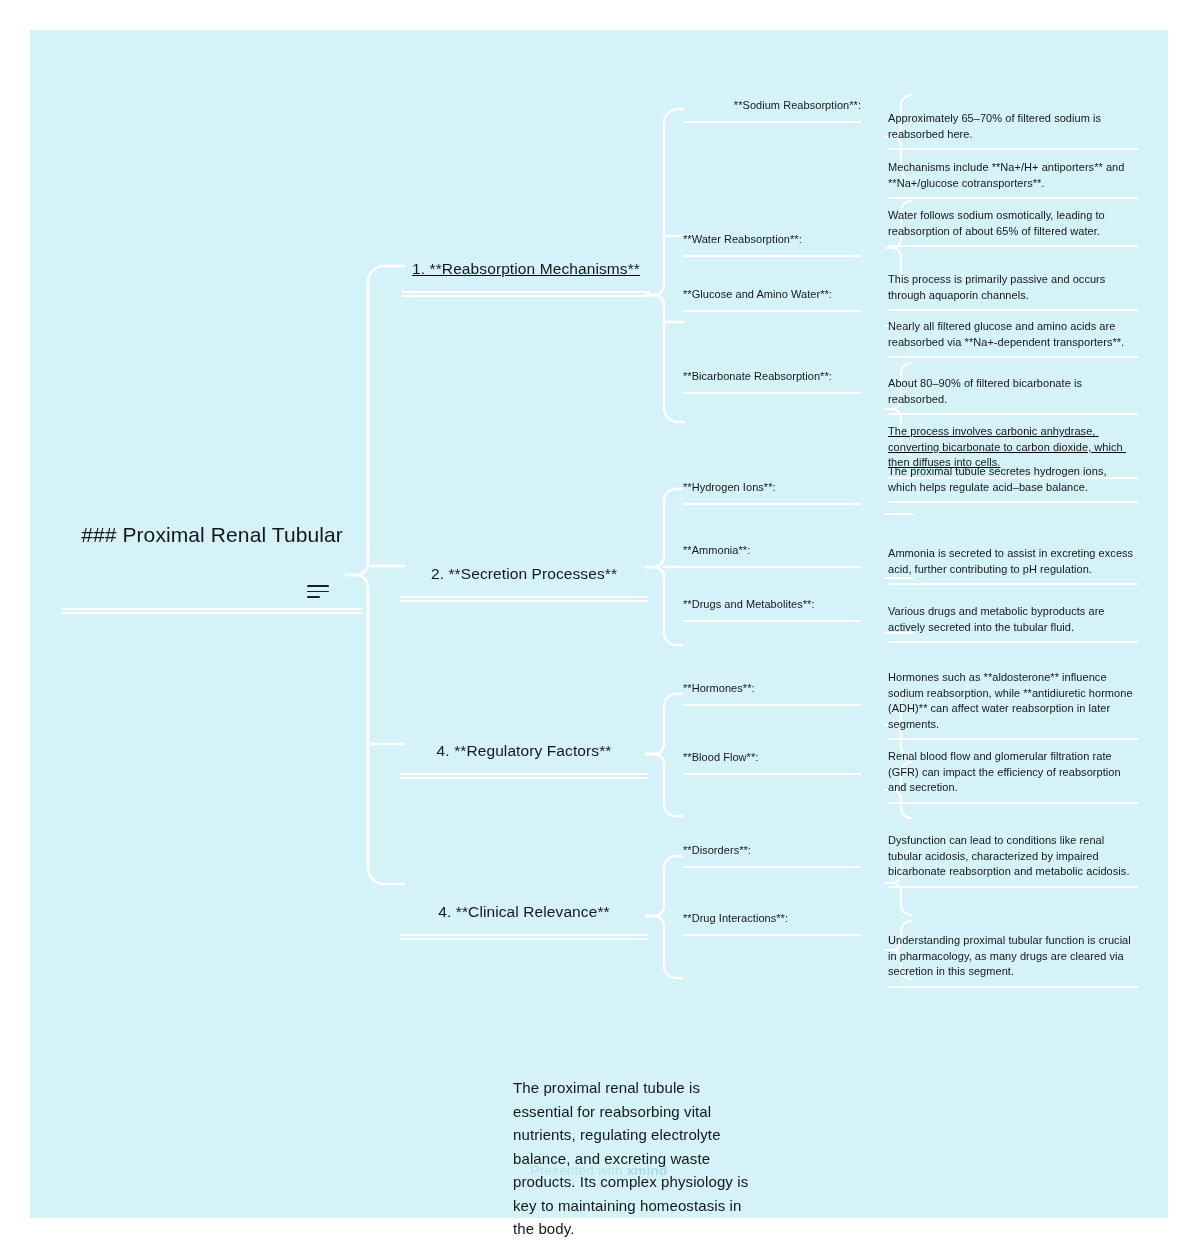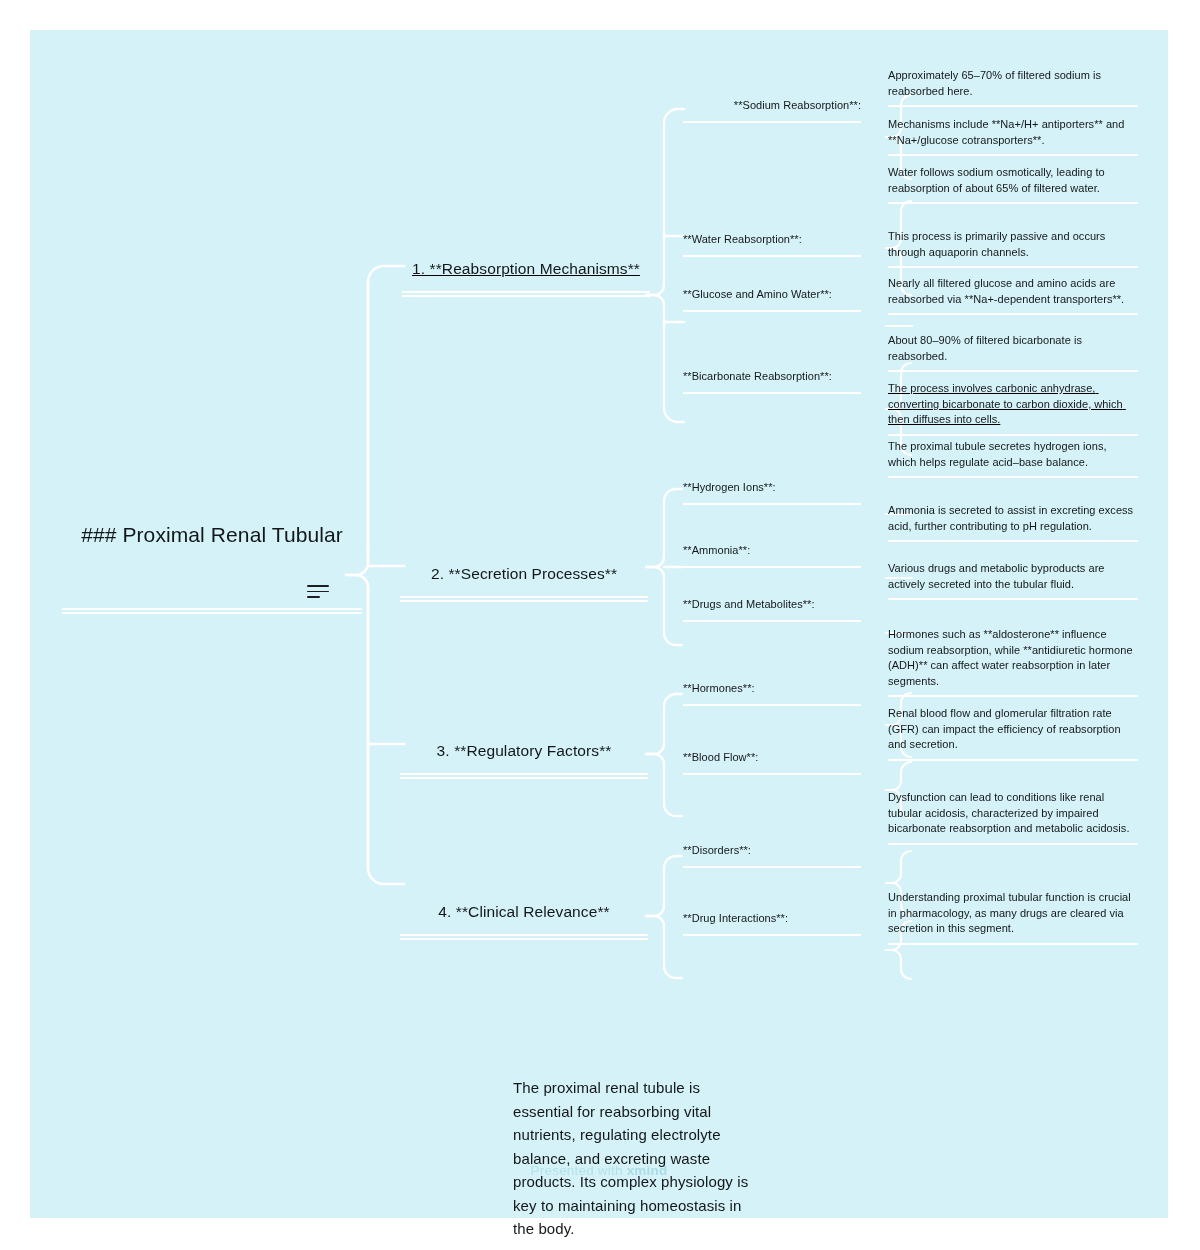--- a/index.html
+++ b/index.html
@@ -78,21 +78,21 @@
 
   
   .sub-topic{ width:178px; }
   .sub-topic .txt{
     font-size:11px; line-height:15px;
     letter-spacing:.05px;
   }
   .sub-topic.ul-single::after{ bottom:-10px; }
 
   
-  .leaf{ width:250px; }
+  .leaf{ width:250px;margin-top:43px; }
   .leaf .txt{
     font-size:11px; line-height:15.5px;
     letter-spacing:.05px;
   }
   .leaf.ul-single::after{ bottom:-8px; }
 
   
   #summary{ left:483px; top:1002px; width:240px;margin-top:44px; }
   #summary .txt{
     font-size:15px; line-height:23.5px;
@@ -239,21 +239,21 @@
       <i></i>
   </div>
 
   <div class="node main-topic ul-double" style="left:372px;top:228px;text-decoration:underline;">
     <div class="txt">1. **Reabsorption Mechanisms**</div>
   </div>
   <div class="node main-topic ul-double" style="left:370px;top:533px;">
     <div class="txt">2. **Secretion Processes**</div>
   </div>
   <div class="node main-topic ul-double" style="left:370px;top:710px;">
-    <div class="txt">3. **Regulatory Factors**</div>
+    <div class="txt">4. **Regulatory Factors**</div>
   </div>
   <div class="node main-topic ul-double" style="left:370px;top:871px;">
     <div class="txt">4. **Clinical Relevance**</div>
   </div>
 
   <div class="node sub-topic ul-single" style="left:653px;top:68px;text-align:right;">
     <div class="txt">**Sodium Reabsorption**:</div>
   </div>
   <div class="node sub-topic ul-single" style="left:653px;top:202px;">
     <div class="txt">**Water Reabsorption**:</div>
@@ -307,21 +307,21 @@
     <div class="txt">Nearly all filtered glucose and amino acids are reabsorbed via **Na+-dependent transporters**.</div>
   </div>
 
   <div class="node leaf ul-single" style="left:858px;top:303px;">
     <div class="txt">About 80–90% of filtered bicarbonate is reabsorbed.</div>
   </div>
   <div class="node leaf ul-single" style="left:858px;top:351px;text-decoration:underline;">
     <div class="txt">The process involves carbonic anhydrase, converting bicarbonate to carbon dioxide, which then diffuses into cells.</div>
   </div>
 
-  <div class="node leaf ul-single" style="left:858px;top:409px;">
+  <div class="node leaf ul-single" style="left:858px;top:391px;">
     <div class="txt">The proximal tubule secretes hydrogen ions, which helps regulate acid–base balance.</div>
   </div>
   <div class="node leaf ul-single" style="left:858px;top:473px;">
     <div class="txt">Ammonia is secreted to assist in excreting excess acid, further contributing to pH regulation.</div>
   </div>
   <div class="node leaf ul-single" style="left:858px;top:531px;">
     <div class="txt">Various drugs and metabolic byproducts are actively secreted into the tubular fluid.</div>
   </div>
 
   <div class="node leaf ul-single" style="left:858px;top:597px;">

